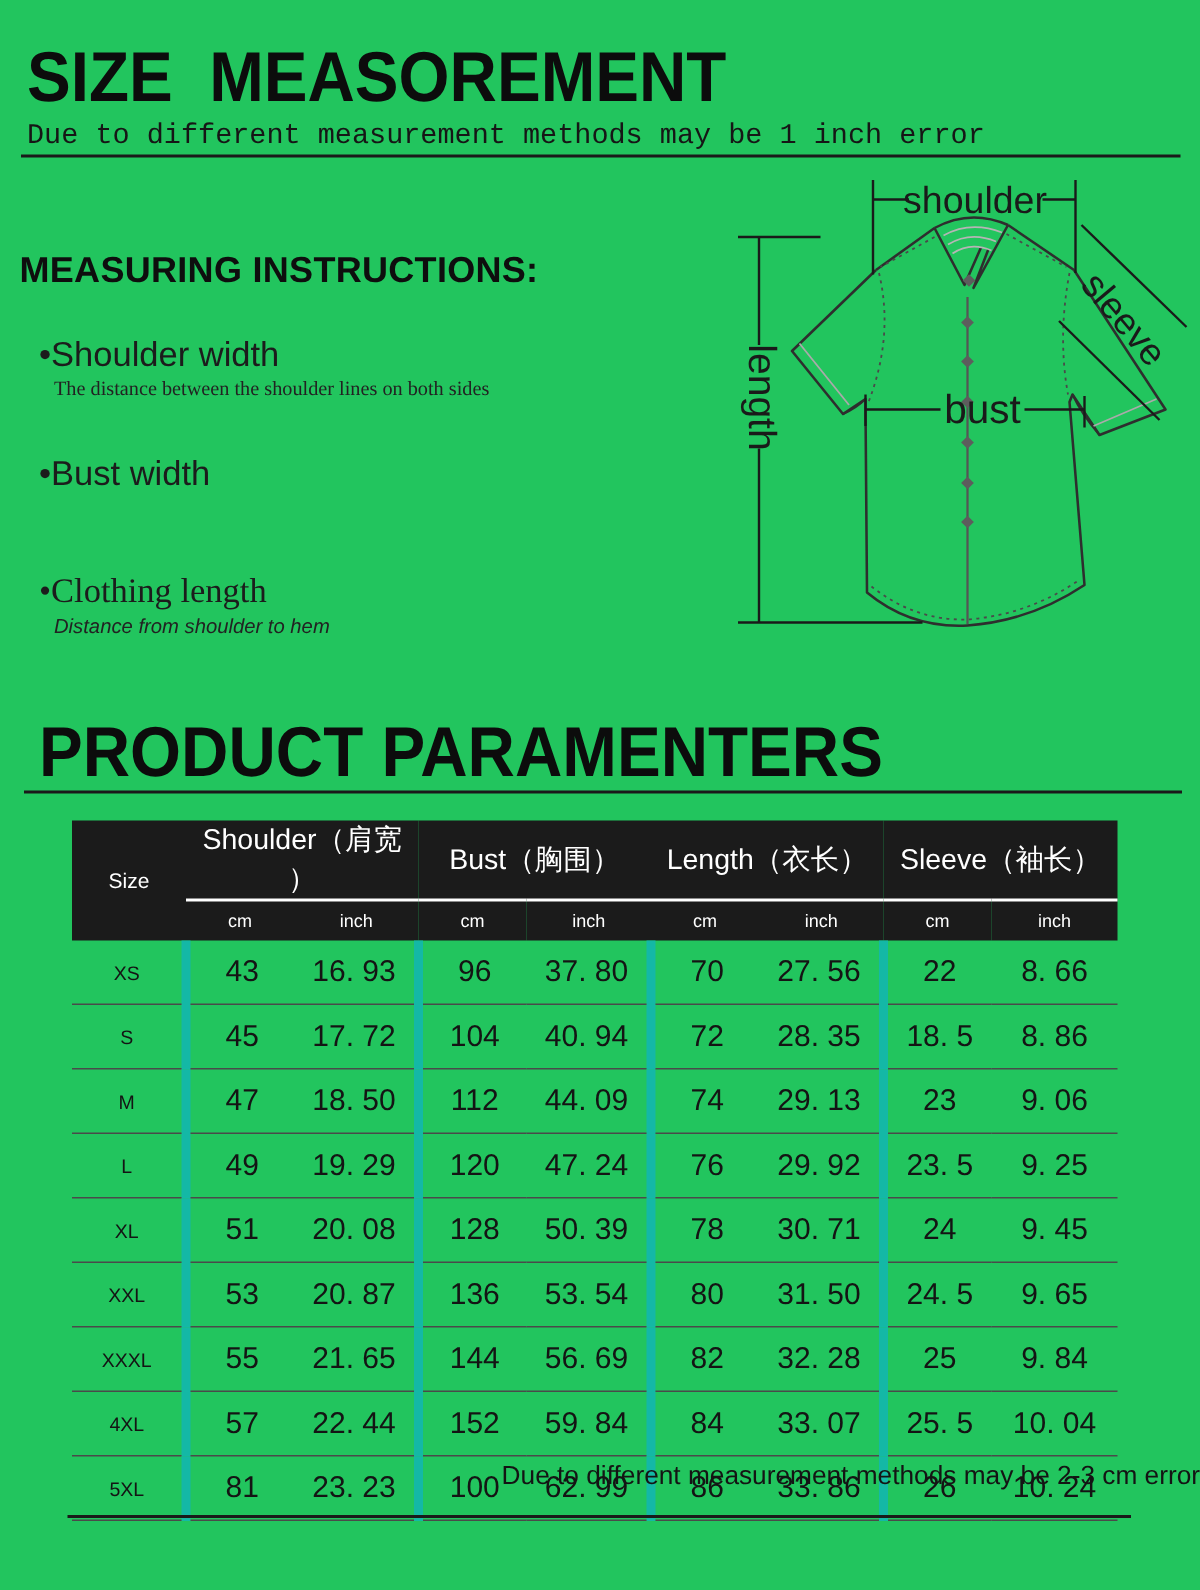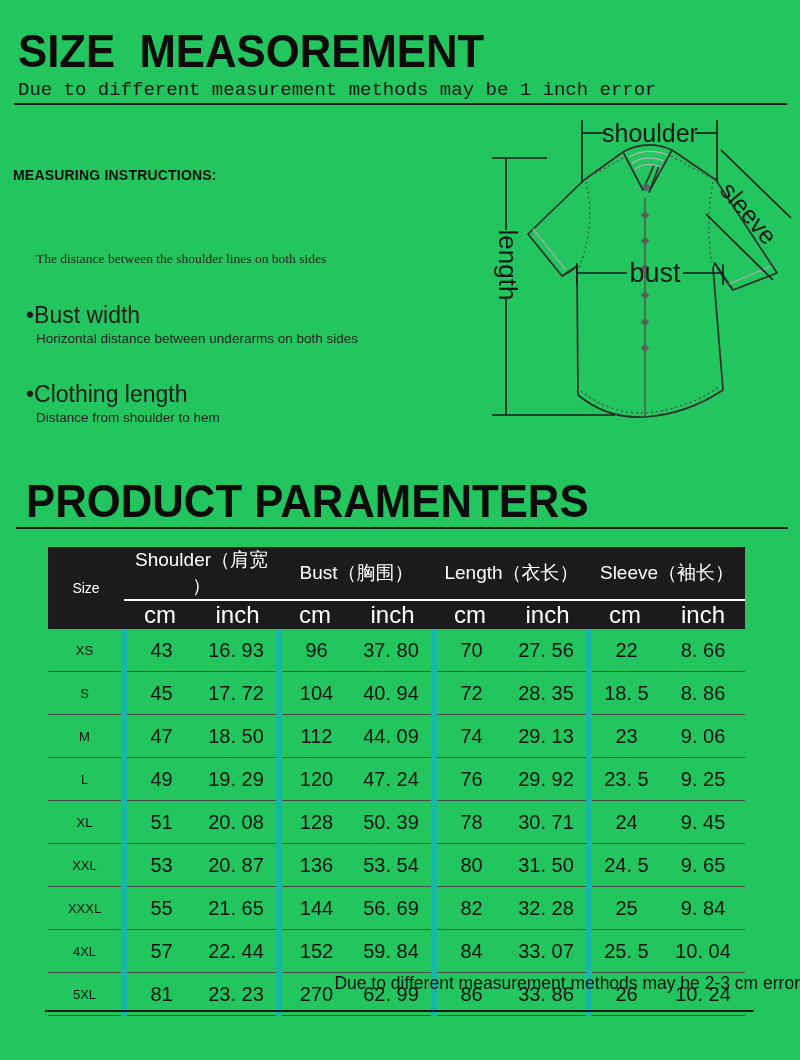--- a/index.html
+++ b/index.html
@@ -7,56 +7,56 @@
         font-family:"Liberation Sans","DejaVu Sans",sans-serif;color:#111;}
   .abs{position:absolute;}
 
   
   .big-title{font-weight:bold;font-size:47px;letter-spacing:0px;color:#0c0c0c;
              transform:scaleX(.93);transform-origin:left top;white-space:pre;line-height:1;}
   .subtitle{font-family:Liberation Mono, monospace;font-size:19px;color:#161616;line-height:1;}
   .rule{background:#1a1a1a;height:2px;}
 
   
-  .mi-heading{font-weight:bold;font-size:14px;letter-spacing:.2px;color:#0e0e0e;}
+  .mi-heading{font-weight:bold;font-size:24px;letter-spacing:.2px;color:#0e0e0e;}
   .mi-label{font-size:23px;color:#1c1c1c;}
   .mi-desc{font-size:13.5px;color:#222;}
 
   
   #size-table{border-collapse:collapse;table-layout:fixed;width:697px;}
   #size-table th{background:#1b1b1b;color:#fff;font-weight:normal;padding:0;}
   #size-table .th-size{font-size:14px;}
   #size-table .th-group{font-size:19px;height:36px;border-bottom:2px solid #fff;}
-  #size-table .th-unit{font-size:24px;height:26px;}
+  #size-table .th-unit{font-size:12px;height:26px;}
   #size-table td{height:40px;text-align:center;font-size:20px;color:#141414;
                  border-bottom:1px solid #4a4a4a;white-space:nowrap;}
   #size-table td.group-start{border-left:6px solid #14b8a6;}
   #size-table td.size-cell{font-size:13px;}
   .table-note{font-size:17.5px;color:#141414;text-align:right;width:800px;}
 
   svg text{font-family:"Liberation Sans","DejaVu Sans",sans-serif;}
 </style>
 </head>
 <body>
 
 <div id="page">
 
   <div class="abs big-title" style="left:18px;top:27px;">SIZE  MEASOREMENT</div>
   <div class="abs subtitle" style="left:18px;top:81px;">Due to different measurement methods may be 1 inch error</div>
   <div class="abs rule" style="left:14px;top:103px;width:773px;"></div>
 
   <div class="abs mi-heading" style="left:13px;top:167px;">MEASURING INSTRUCTIONS:</div>
 
+  <div class="abs mi-label" style="left:26px;top:223px;">•Shoulder width</div>
   <div class="abs mi-desc" style="left:36px;top:251px;font-family:Liberation Serif, serif;">The distance between the shoulder lines on both sides</div>
 
   <div class="abs mi-label" style="left:26px;top:302px;">•Bust width</div>
-  <div class="abs mi-desc" style="left:36px;top:331px;">Horizontal distance between underarms on both sides</div>
-
-  <div class="abs mi-label" style="left:26px;top:381px;">•Clothing length</div>
-  <div class="abs mi-desc" style="left:36px;top:410px;">Distance from shoulder to hem</div>
+
+  <div class="abs mi-label" style="left:26px;top:381px;font-family:Liberation Serif, serif;">•Clothing length</div>
+  <div class="abs mi-desc" style="left:36px;top:410px;font-style:italic;">Distance from shoulder to hem</div>
 
   <svg class="abs" style="left:455px;top:108px;" width="345" height="345" viewBox="0 0 345 345">
     <g stroke="#2e2e2e" stroke-width="1.7" fill="none" stroke-linejoin="round">
 
       <path d="M129,72 L73,126 L107,168 L122,158 L122,164 L123,287 Q152,311 190,309 Q232,306 268,282 L258,160 L260,155 L278,182 L322,165 L261,72"></path>
 
       <path d="M129,72 L168,44"></path>
       <path d="M261,72 L217,42"></path>
 
       <path d="M107,168 Q116,164 122,158" stroke-width="1.4"></path>
@@ -244,21 +244,21 @@
             <td>59. 84</td>
             <td class="group-start">84</td>
             <td>33. 07</td>
             <td class="group-start">25. 5</td>
             <td>10. 04</td>
           </tr>
           <tr>
             <td class="size-cell">5XL</td>
             <td class="group-start">81</td>
             <td>23. 23</td>
-            <td class="group-start">270</td>
+            <td class="group-start">100</td>
             <td>62. 99</td>
             <td class="group-start">86</td>
             <td>33. 86</td>
             <td class="group-start">26</td>
             <td>10. 24</td>
           </tr>
         </tbody>
     </table>
   </div>
 

